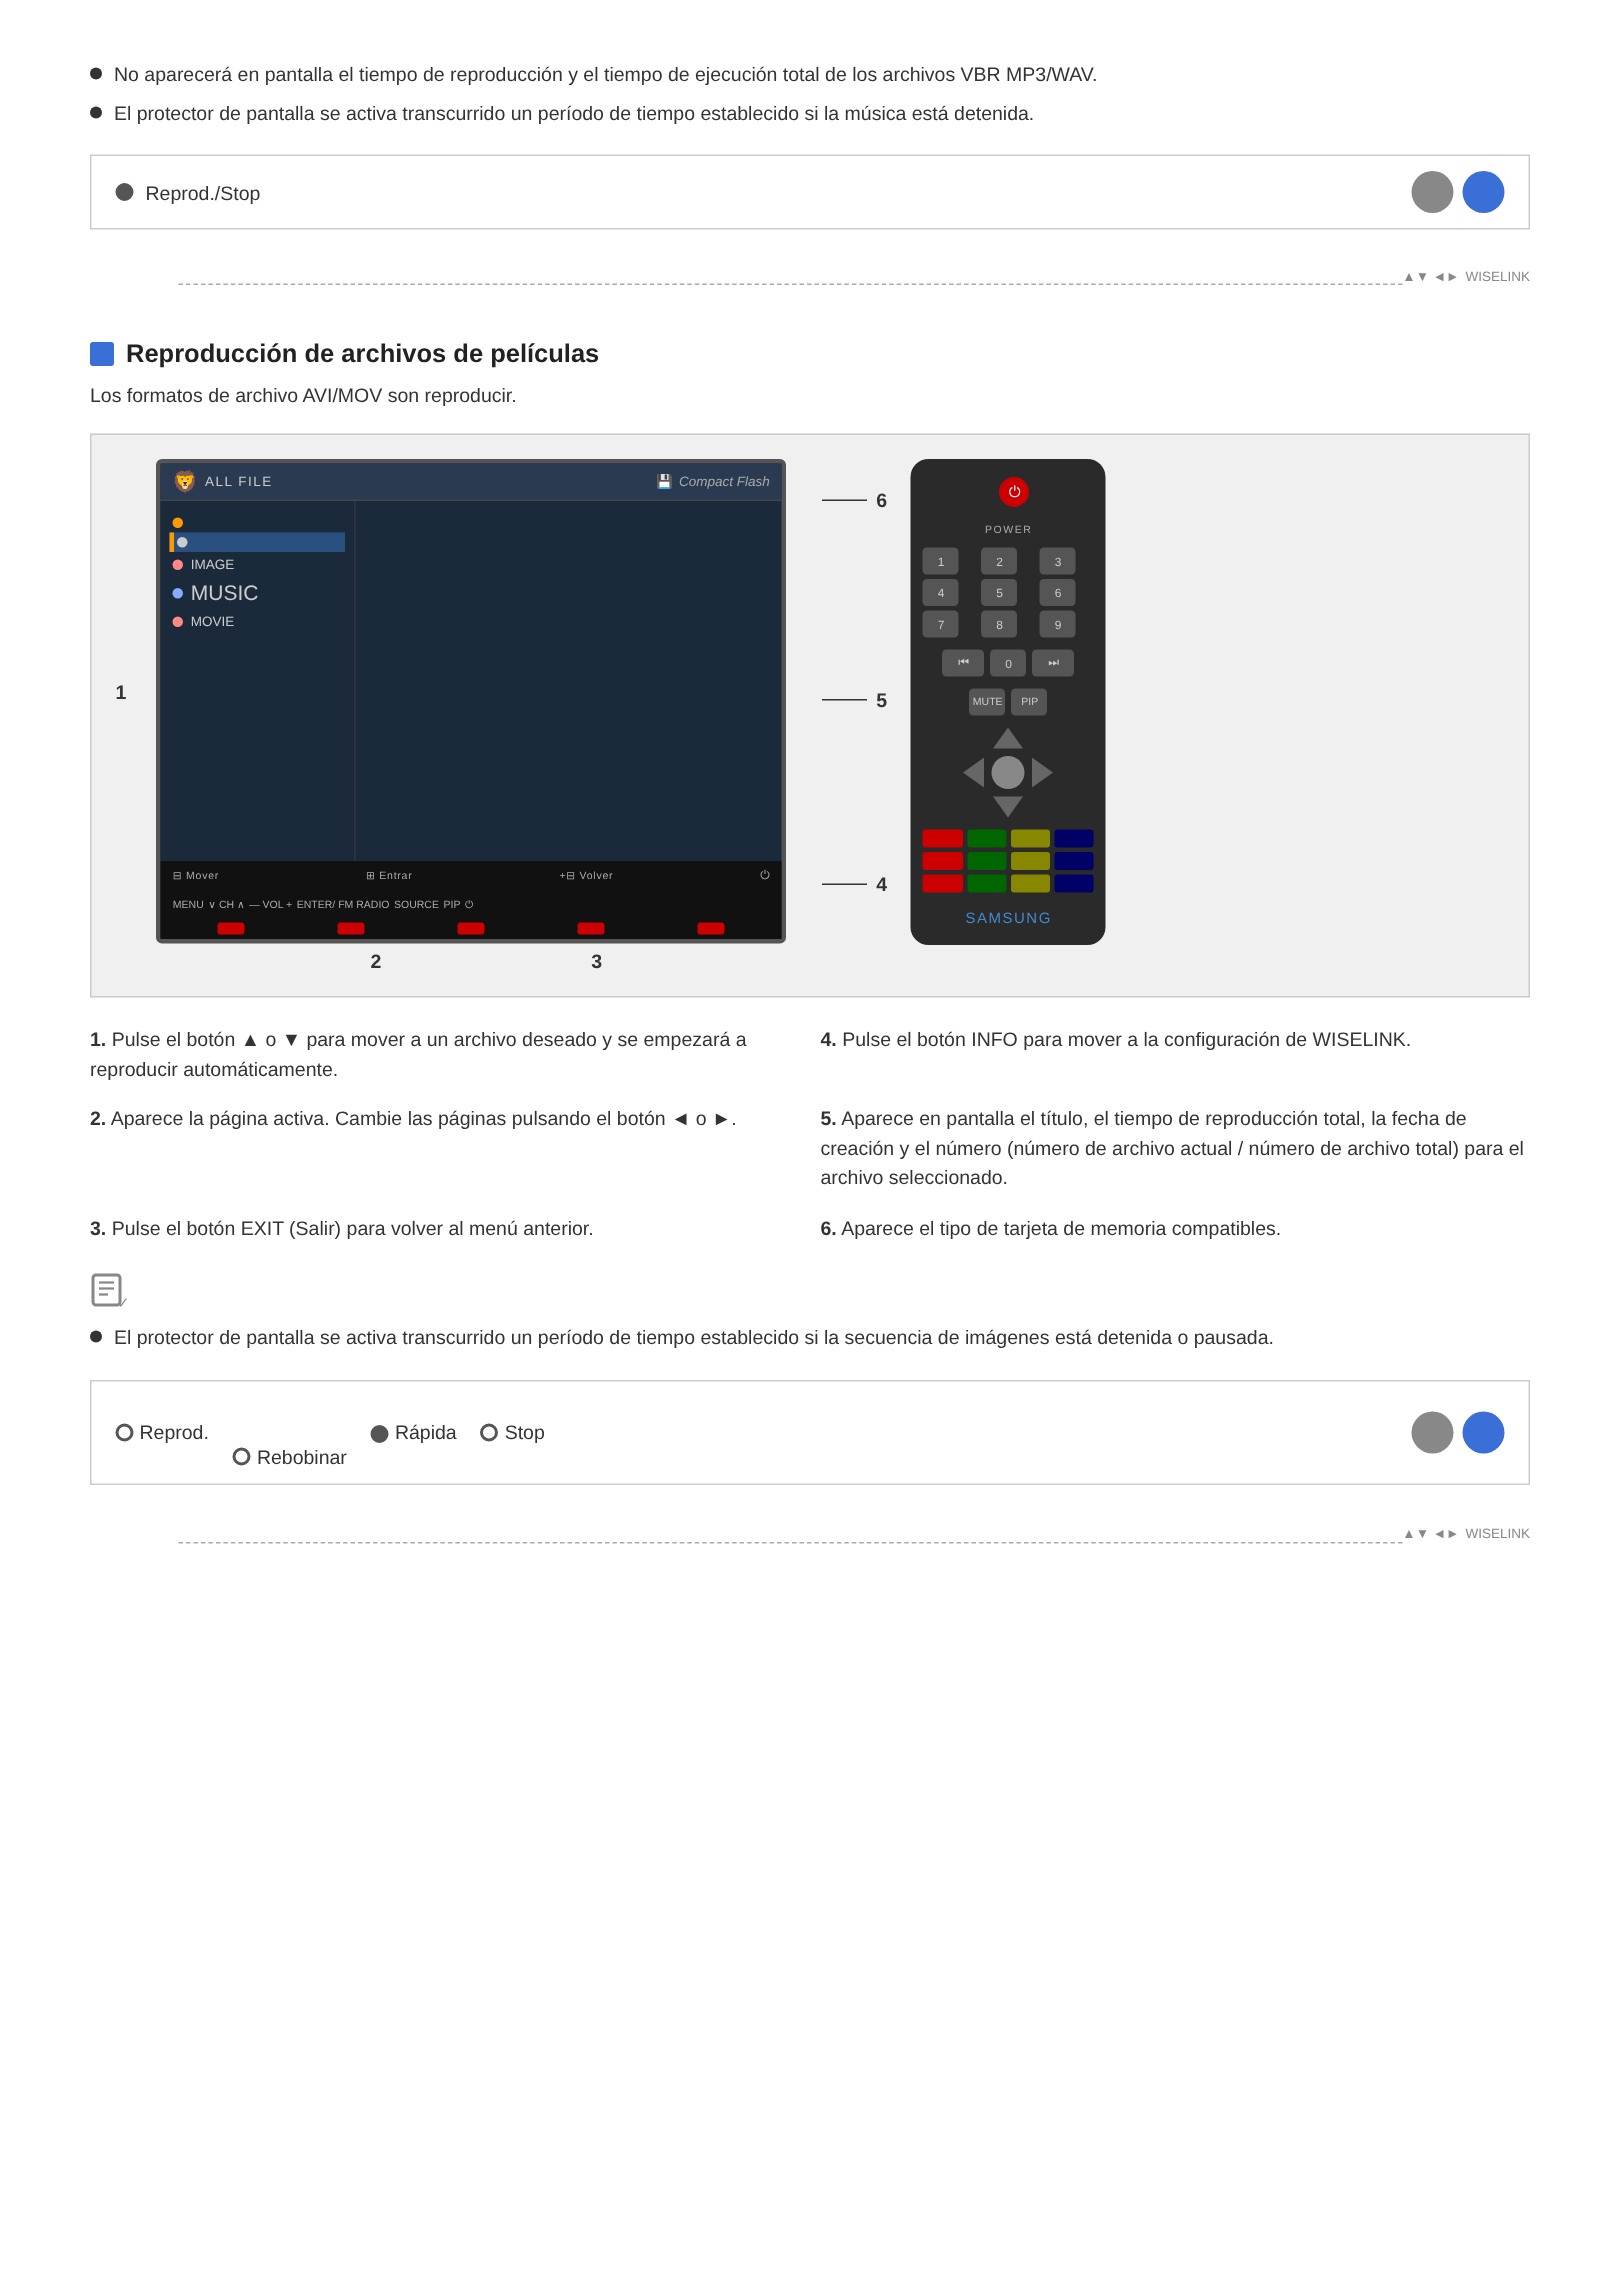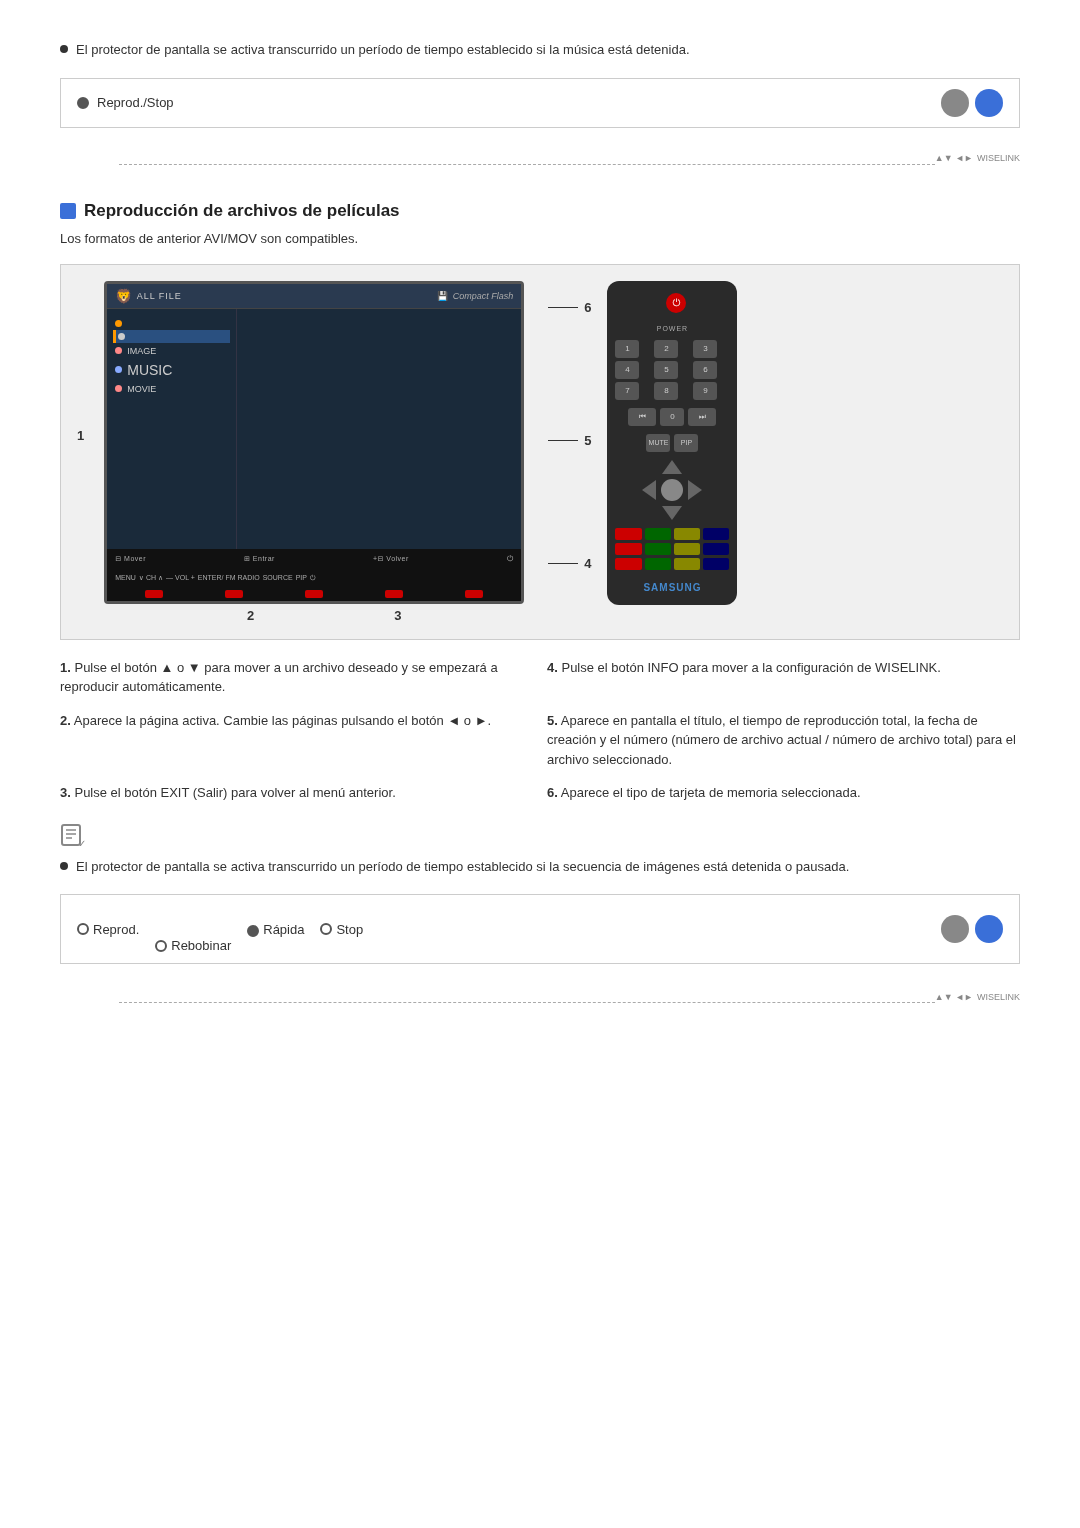--- a/index.html
+++ b/index.html
@@ -338,21 +338,21 @@
       gap: 3px;
       width: 100%;
     }
     .remote-color-btn {
       height: 12px;
       border-radius: 2px;
     }
     .remote-samsung {
       color: #4488cc;
       font-size: 10px;
-      font-weight: bold;
+      font-weight: normal;
       letter-spacing: 1px;
       margin-top: 4px;
     }
     .instructions-grid {
       display: grid;
       grid-template-columns: 1fr 1fr;
       gap: 14px;
       margin: 18px 0;
     }
     .instruction-item {
@@ -380,20 +380,24 @@
       font-weight: bold;
       color: #333;
     }
   </style>
 </head>
 <body>
 
 <div class="bullet-section">
   <div class="bullet-item">
     <span class="bullet-dot"></span>
+    <span>No aparecerá en pantalla el tiempo de reproducción y el tiempo de ejecución total de los archivos VBR MP3/WAV.</span>
+  </div>
+  <div class="bullet-item">
+    <span class="bullet-dot"></span>
     <span>El protector de pantalla se activa transcurrido un período de tiempo establecido si la música está detenida.</span>
   </div>
 </div>
 
 <div class="info-box">
   <div class="info-box-left">
     <span class="radio-filled"></span>
     <span class="label-text">Reprod./Stop</span>
   </div>
   <div class="button-pair">
@@ -408,21 +412,21 @@
     <span style="font-size:9px; color:#888;">▲▼ ◄►</span>
     <span style="font-size:9px; color:#888;">WISELINK</span>
   </div>
 </div>
 
 <div class="section-title-row" style="margin-top: 18px;">
   <span class="section-icon"></span>
   <span class="section-title">Reproducción de archivos de películas</span>
 </div>
 
-<div style="margin-bottom: 14px; font-size:13px;">Los formatos de anterior AVI/MOV son compatibles.</div>
+<div style="margin-bottom: 14px; font-size:13px;">Los formatos de archivo AVI/MOV son reproducir.</div>
 
 <div class="diagram-container">
 
   <div style="display:flex; flex-direction:column; justify-content: center; margin-right:4px; height:310px;">
     <span class="annotation-num">1</span>
   </div>
 
   <div style="display:flex; flex-direction:column; align-items:center;">
     <div class="tv-screen">
 
@@ -581,21 +585,21 @@
   <div class="instruction-item">
     <strong>5.</strong>
     <span>Aparece en pantalla el título, el tiempo de reproducción total, la fecha de creación y el número (número de archivo actual / número de archivo total) para el archivo seleccionado.</span>
   </div>
   <div class="instruction-item">
     <strong>3.</strong>
     <span>Pulse el botón EXIT (Salir) para volver al menú anterior.</span>
   </div>
   <div class="instruction-item">
     <strong>6.</strong>
-    <span>Aparece el tipo de tarjeta de memoria seleccionada.</span>
+    <span>Aparece el tipo de tarjeta de memoria compatibles.</span>
   </div>
 </div>
 
 <div class="note-section">
   <div class="note-icon">
     <svg viewBox="0 0 28 28">
       <rect x="2" y="4" width="18" height="20" rx="2" fill="none" stroke="#888" stroke-width="2"></rect>
       <line x1="6" y1="9" x2="16" y2="9" stroke="#888" stroke-width="1.5"></line>
       <line x1="6" y1="13" x2="16" y2="13" stroke="#888" stroke-width="1.5"></line>
       <line x1="6" y1="17" x2="12" y2="17" stroke="#888" stroke-width="1.5"></line>

